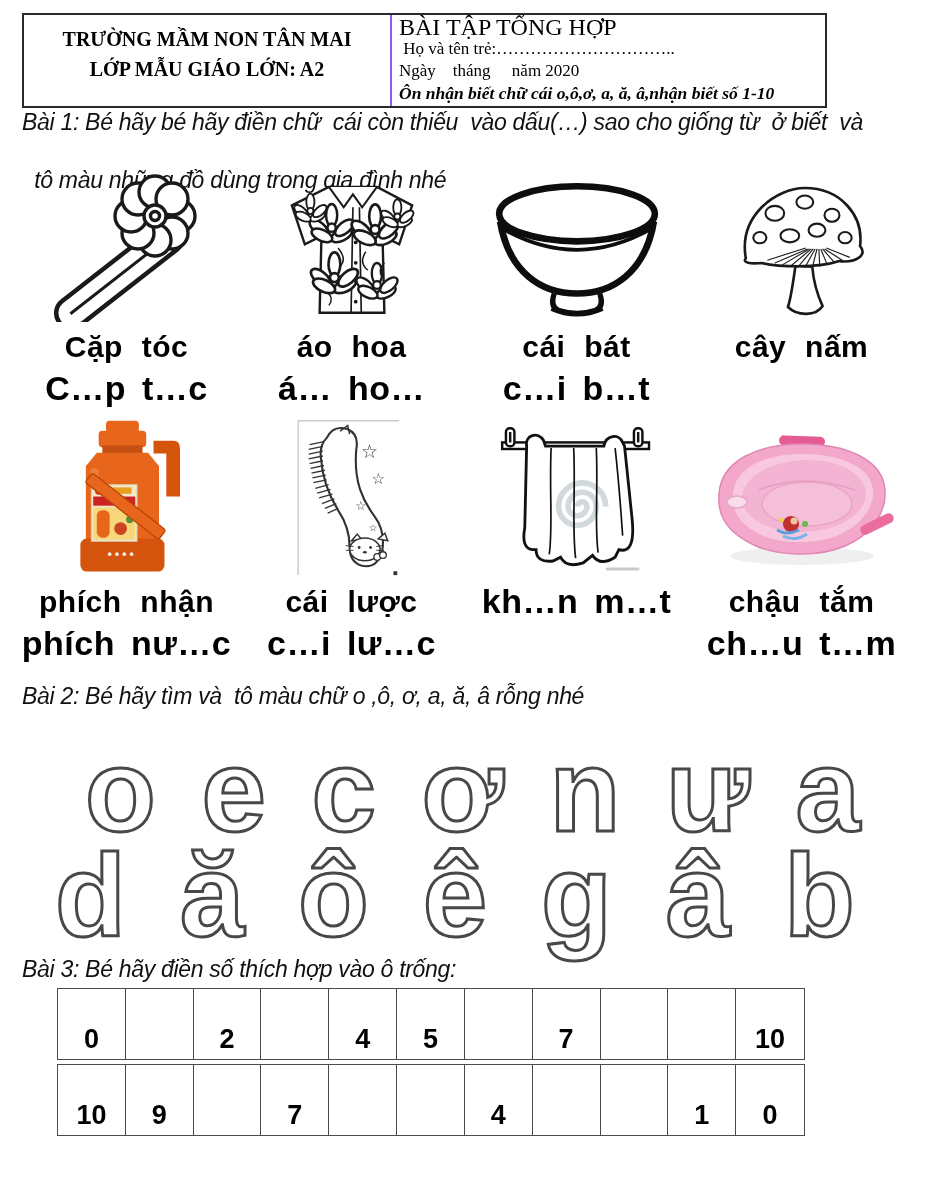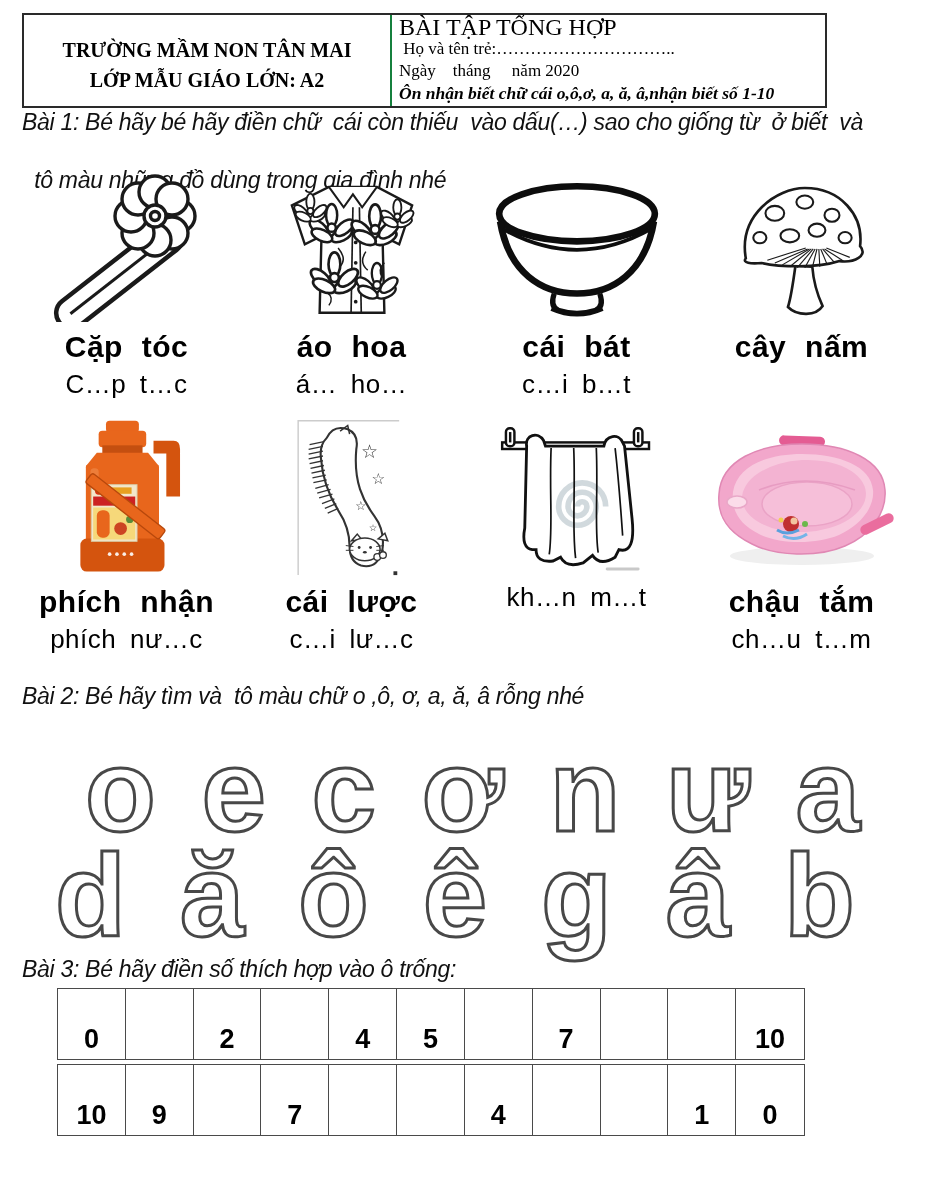--- a/index.html
+++ b/index.html
@@ -2,41 +2,41 @@
 <html><head>
 <meta charset="utf-8">
 <style>
   html,body{margin:0;padding:0;background:#fff;}
   #page{position:relative;width:927px;height:1200px;background:#fff;overflow:hidden;
         font-family:"Liberation Sans",sans-serif;color:#000;}
 
   
   .hdr{position:absolute;left:22px;top:13px;width:801px;height:91px;
        border:2px solid #2a2a2a;display:flex;font-family:"Liberation Serif",serif;}
-  .hdr-left{width:366px;border-right:2px solid #15803d;text-align:center;
-            display:flex;flex-direction:column;justify-content:center;padding-top:9px;}
+  .hdr-left{width:366px;border-right:2px solid #8b5cf6;text-align:center;
+            display:flex;flex-direction:column;justify-content:flex-start;padding-top:9px;}
   .hdr-left .l1,.hdr-left .l2{font-weight:bold;font-size:20px;line-height:30px;white-space:pre;}
   .hdr-right{flex:1;padding:1px 4px 0 7px;}
   .hdr-right div{white-space:pre;line-height:22px;}
   .hr1{font-weight:normal;font-size:24px;}
   .hr2,.hr3{font-size:17px;}
   .hr4{font-weight:bold;font-style:italic;font-size:17.5px;}
 
   
   .ex-head{position:absolute;left:22px;font-style:italic;font-size:23px;line-height:29px;
            white-space:pre-wrap;color:#111;letter-spacing:-0.3px;}
 
   
   .items-row{position:absolute;left:14px;width:900px;display:grid;grid-template-columns:repeat(4,1fr);}
   .item{text-align:center;}
   .img-box{display:flex;align-items:flex-end;justify-content:center;}
   .row1 .img-box{height:150px;}
   .row2 .img-box{height:162px;}
   .word{font-weight:bold;font-size:30px;margin-top:8px;word-spacing:10px;letter-spacing:0.5px;}
-  .fill{font-weight:normal;font-size:26px;margin-top:5px;word-spacing:6px;letter-spacing:0.5px;}
+  .fill{font-weight:bold;font-size:34px;margin-top:5px;word-spacing:6px;letter-spacing:0.5px;}
 
   
   .letters{position:absolute;display:flex;align-items:baseline;justify-content:space-between;}
   .letter{font-family:"Liberation Sans",sans-serif;font-weight:700;font-size:116px;line-height:1;
           color:#fff;-webkit-text-stroke:3px #484848;}
 
   
   .numtable{position:absolute;left:57px;width:746px;display:grid;grid-template-columns:repeat(11,1fr);
             border:1.5px solid #4a4a4a;}
   .numtable .cell{height:66px;border-right:1.5px solid #4a4a4a;display:flex;align-items:flex-end;

